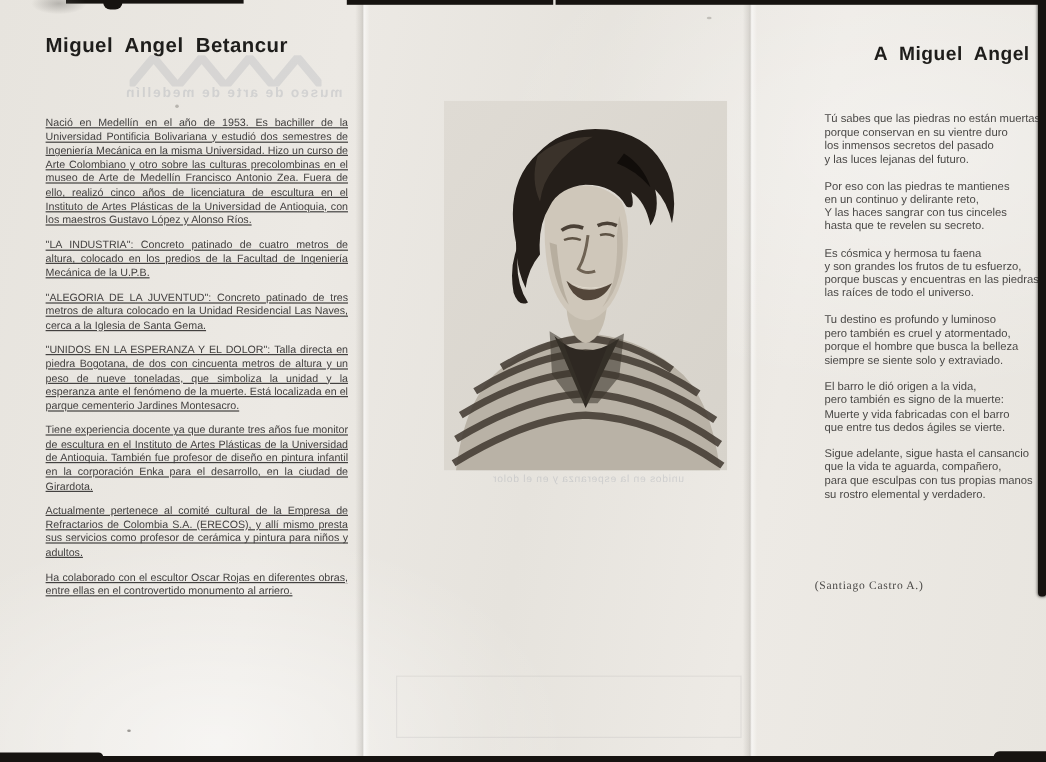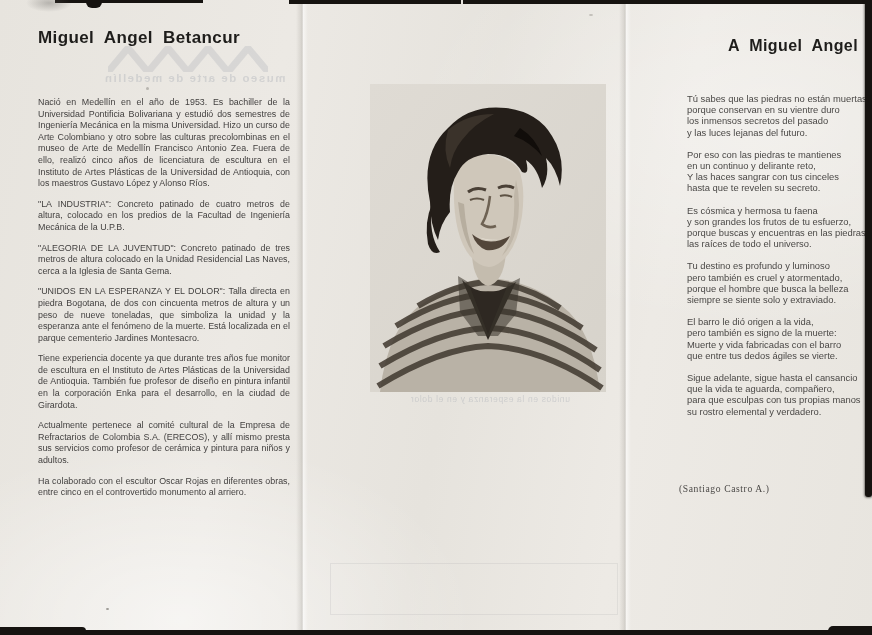--- a/index.html
+++ b/index.html
@@ -15,21 +15,21 @@
   .edge{position:absolute;background:#161310;}
   .edge.soft{box-shadow:0 0 2px 1px rgba(22,19,16,0.5);}
   
   .fold{position:absolute;top:0;bottom:0;width:12px;pointer-events:none;
     background:linear-gradient(90deg, rgba(0,0,0,0) 0%, rgba(110,105,96,0.16) 42%, rgba(90,86,78,0.20) 50%, rgba(255,255,255,0.55) 62%, rgba(0,0,0,0) 100%);}
   
   .page-title{position:absolute;color:#1e1d1b;font-weight:bold;font-size:17px;letter-spacing:.4px;word-spacing:5px;}
   #title-left{left:38px;top:28px;}
   #title-right{left:680px;top:37px;width:178px;text-align:right;font-size:16px;}
   #bio{position:absolute;left:38px;top:97px;width:252px;color:#434140;font-size:8.9px;line-height:11.6px;text-align:justify;}
-  #bio .bio-para{margin:0 0 9px 0;}
+  #bio .bio-para{margin:0 0 9px 0;text-decoration:underline;}
   
   #poem{position:absolute;left:687px;top:93px;width:192px;color:#4a4846;font-size:9.4px;line-height:11.2px;}
   #poem .stanza{margin:0 0 11px 0;white-space:pre-line;}
   #signature{position:absolute;left:679px;top:483px;color:#4a4846;font-size:9.6px;font-family:"Liberation Serif","DejaVu Serif",serif;letter-spacing:.6px;}
   
   .showthrough{position:absolute;transform:scaleX(-1);color:#9aa0ab;opacity:.38;filter:blur(.4px);pointer-events:none;}
   #st-museum{left:92px;top:72px;width:205px;font-size:11.5px;font-weight:bold;letter-spacing:1.5px;text-align:center;opacity:.30;}
   #st-logo{position:absolute;left:108px;top:46px;opacity:.20;pointer-events:none;}
   #st-caption{left:370px;top:394px;width:200px;font-size:8.6px;letter-spacing:.6px;opacity:.34;}
   #st-box{position:absolute;left:330px;top:563px;width:286px;height:50px;border:1px solid rgba(140,142,150,0.14);pointer-events:none;}
@@ -54,21 +54,21 @@
   </svg>
   <div class="showthrough" id="st-museum">museo de arte de medellín</div>
 
   <div id="bio">
       <div class="bio-para">Nació en Medellín en el año de 1953. Es bachiller de la Universidad Pontificia Bolivariana y estudió dos semestres de Ingeniería Mecánica en la misma Universidad. Hizo un curso de Arte Colombiano y otro sobre las culturas precolombinas en el museo de Arte de Medellín Francisco Antonio Zea. Fuera de ello, realizó cinco años de licenciatura de escultura en el Instituto de Artes Plásticas de la Universidad de Antioquia, con los maestros Gustavo López y Alonso Ríos.</div>
       <div class="bio-para">"LA INDUSTRIA": Concreto patinado de cuatro metros de altura, colocado en los predios de la Facultad de Ingeniería Mecánica de la U.P.B.</div>
       <div class="bio-para">"ALEGORIA DE LA JUVENTUD": Concreto patinado de tres metros de altura colocado en la Unidad Residencial Las Naves, cerca a la Iglesia de Santa Gema.</div>
       <div class="bio-para">"UNIDOS EN LA ESPERANZA Y EL DOLOR": Talla directa en piedra Bogotana, de dos con cincuenta metros de altura y un peso de nueve toneladas, que simboliza la unidad y la esperanza ante el fenómeno de la muerte. Está localizada en el parque cementerio Jardines Montesacro.</div>
       <div class="bio-para">Tiene experiencia docente ya que durante tres años fue monitor de escultura en el Instituto de Artes Plásticas de la Universidad de Antioquia. También fue profesor de diseño en pintura infantil en la corporación Enka para el desarrollo, en la ciudad de Girardota.</div>
       <div class="bio-para">Actualmente pertenece al comité cultural de la Empresa de Refractarios de Colombia S.A. (ERECOS), y allí mismo presta sus servicios como profesor de cerámica y pintura para niños y adultos.</div>
-      <div class="bio-para">Ha colaborado con el escultor Oscar Rojas en diferentes obras, entre cinco en el controvertido monumento al arriero.</div>
+      <div class="bio-para">Ha colaborado con el escultor Oscar Rojas en diferentes obras, entre ellas en el controvertido monumento al arriero.</div>
     </div>
 
   <svg id="portrait" viewBox="0 0 236 308">
     <defs>
       <linearGradient id="pbg" x1="0" y1="0" x2="1" y2="1">
         <stop offset="0" stop-color="#dfdbd4"></stop>
           <stop offset="1" stop-color="#d7d3cb"></stop>
       </linearGradient>
     </defs>
     <rect x="0" y="0" width="236" height="308" fill="url(#pbg)"></rect>

